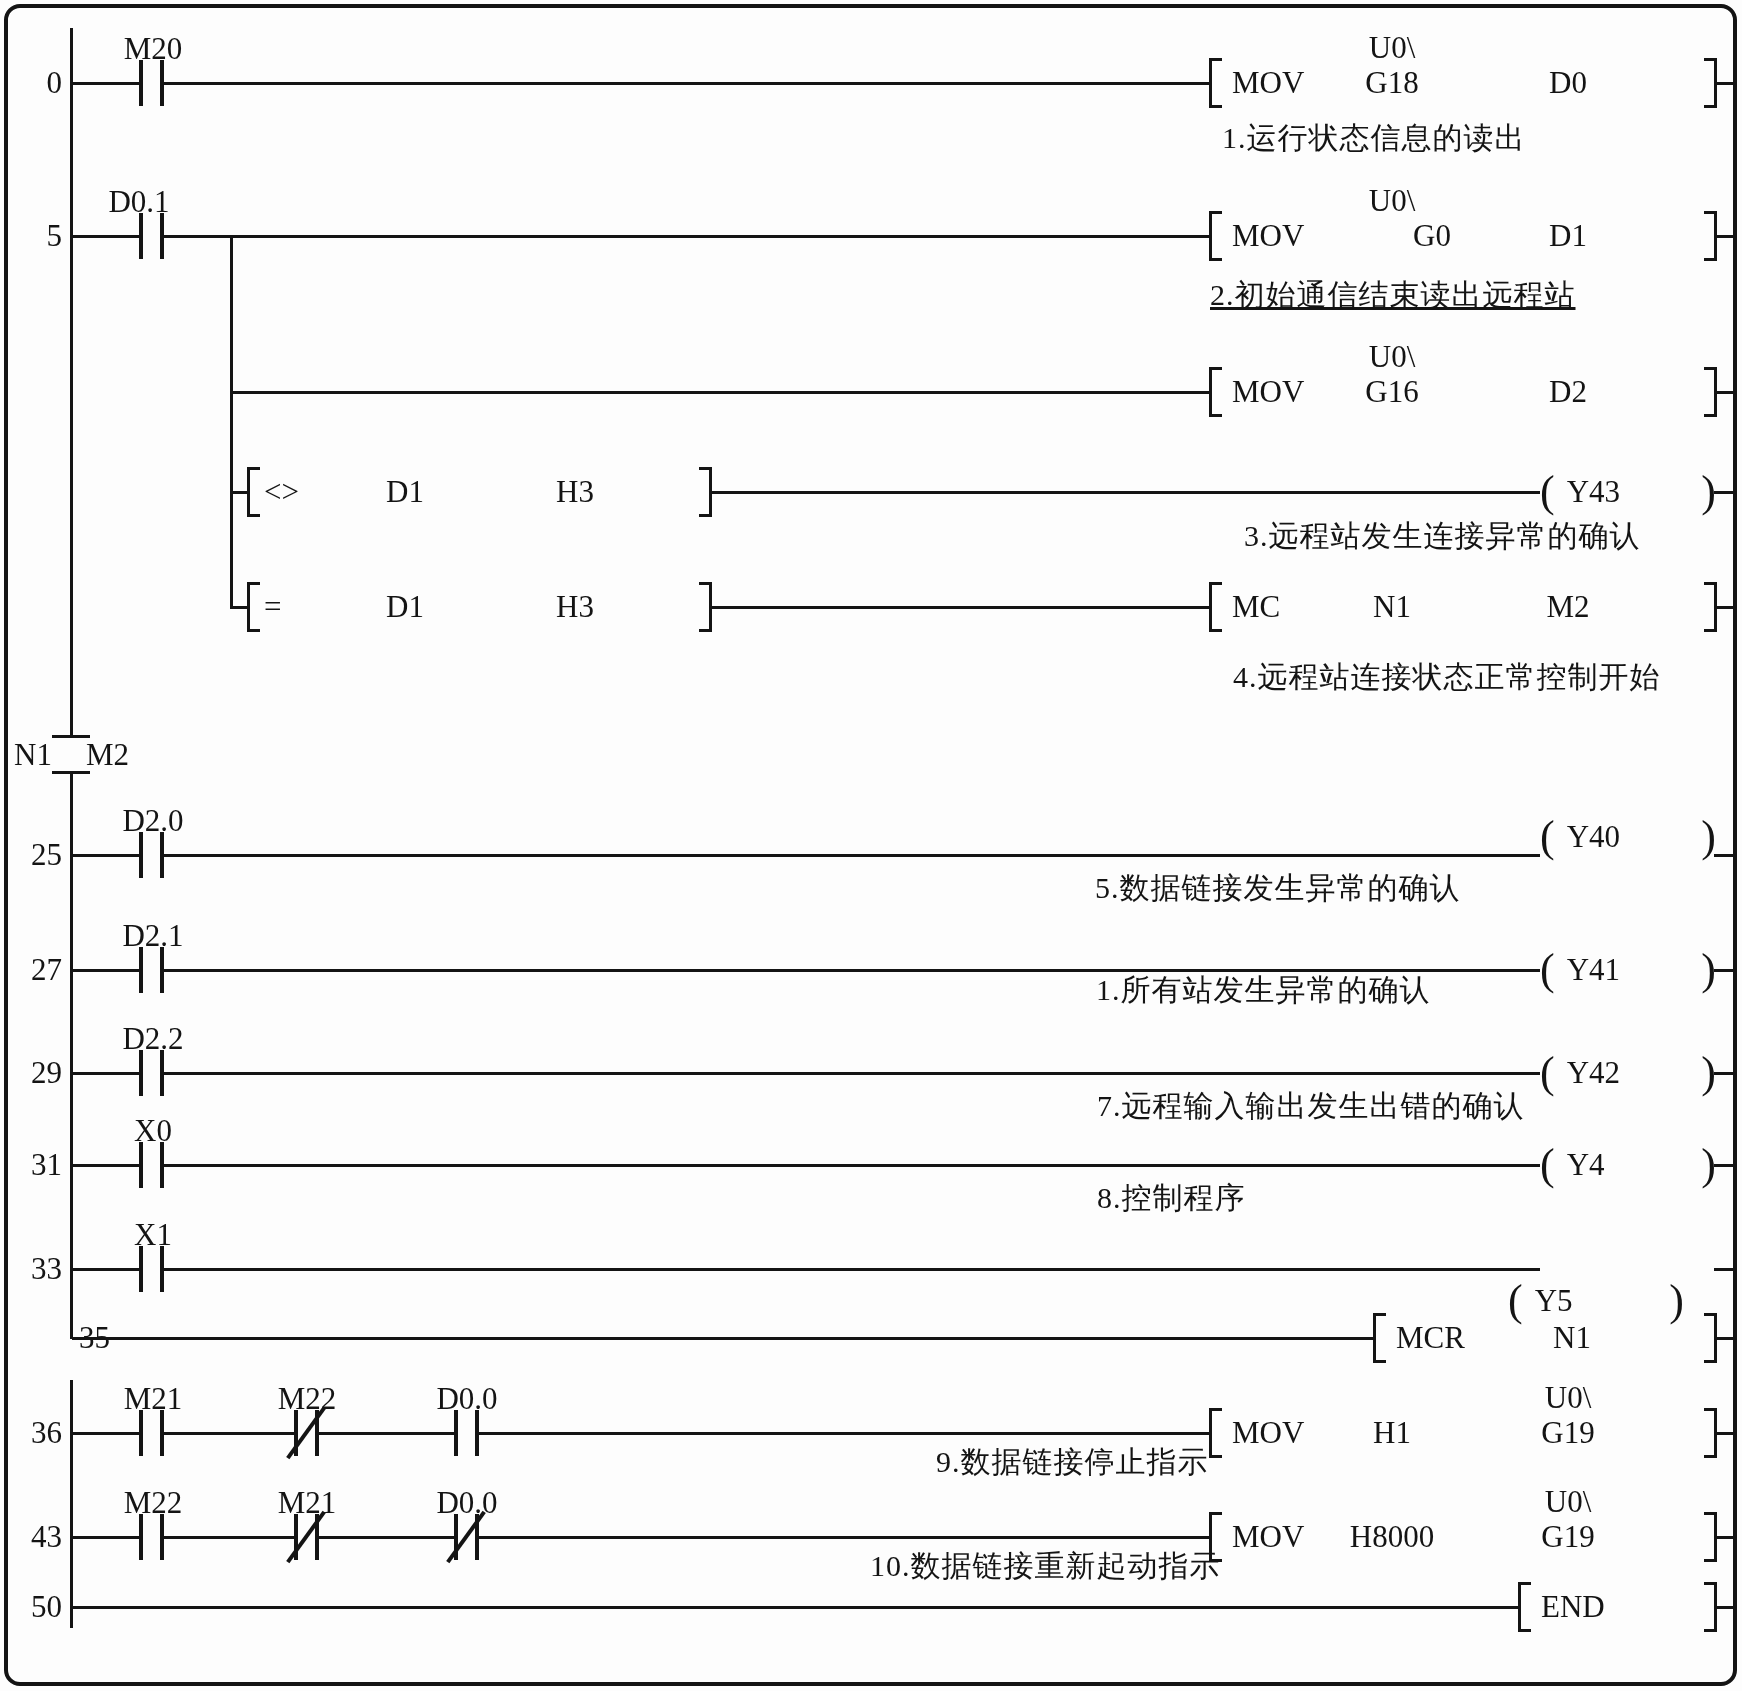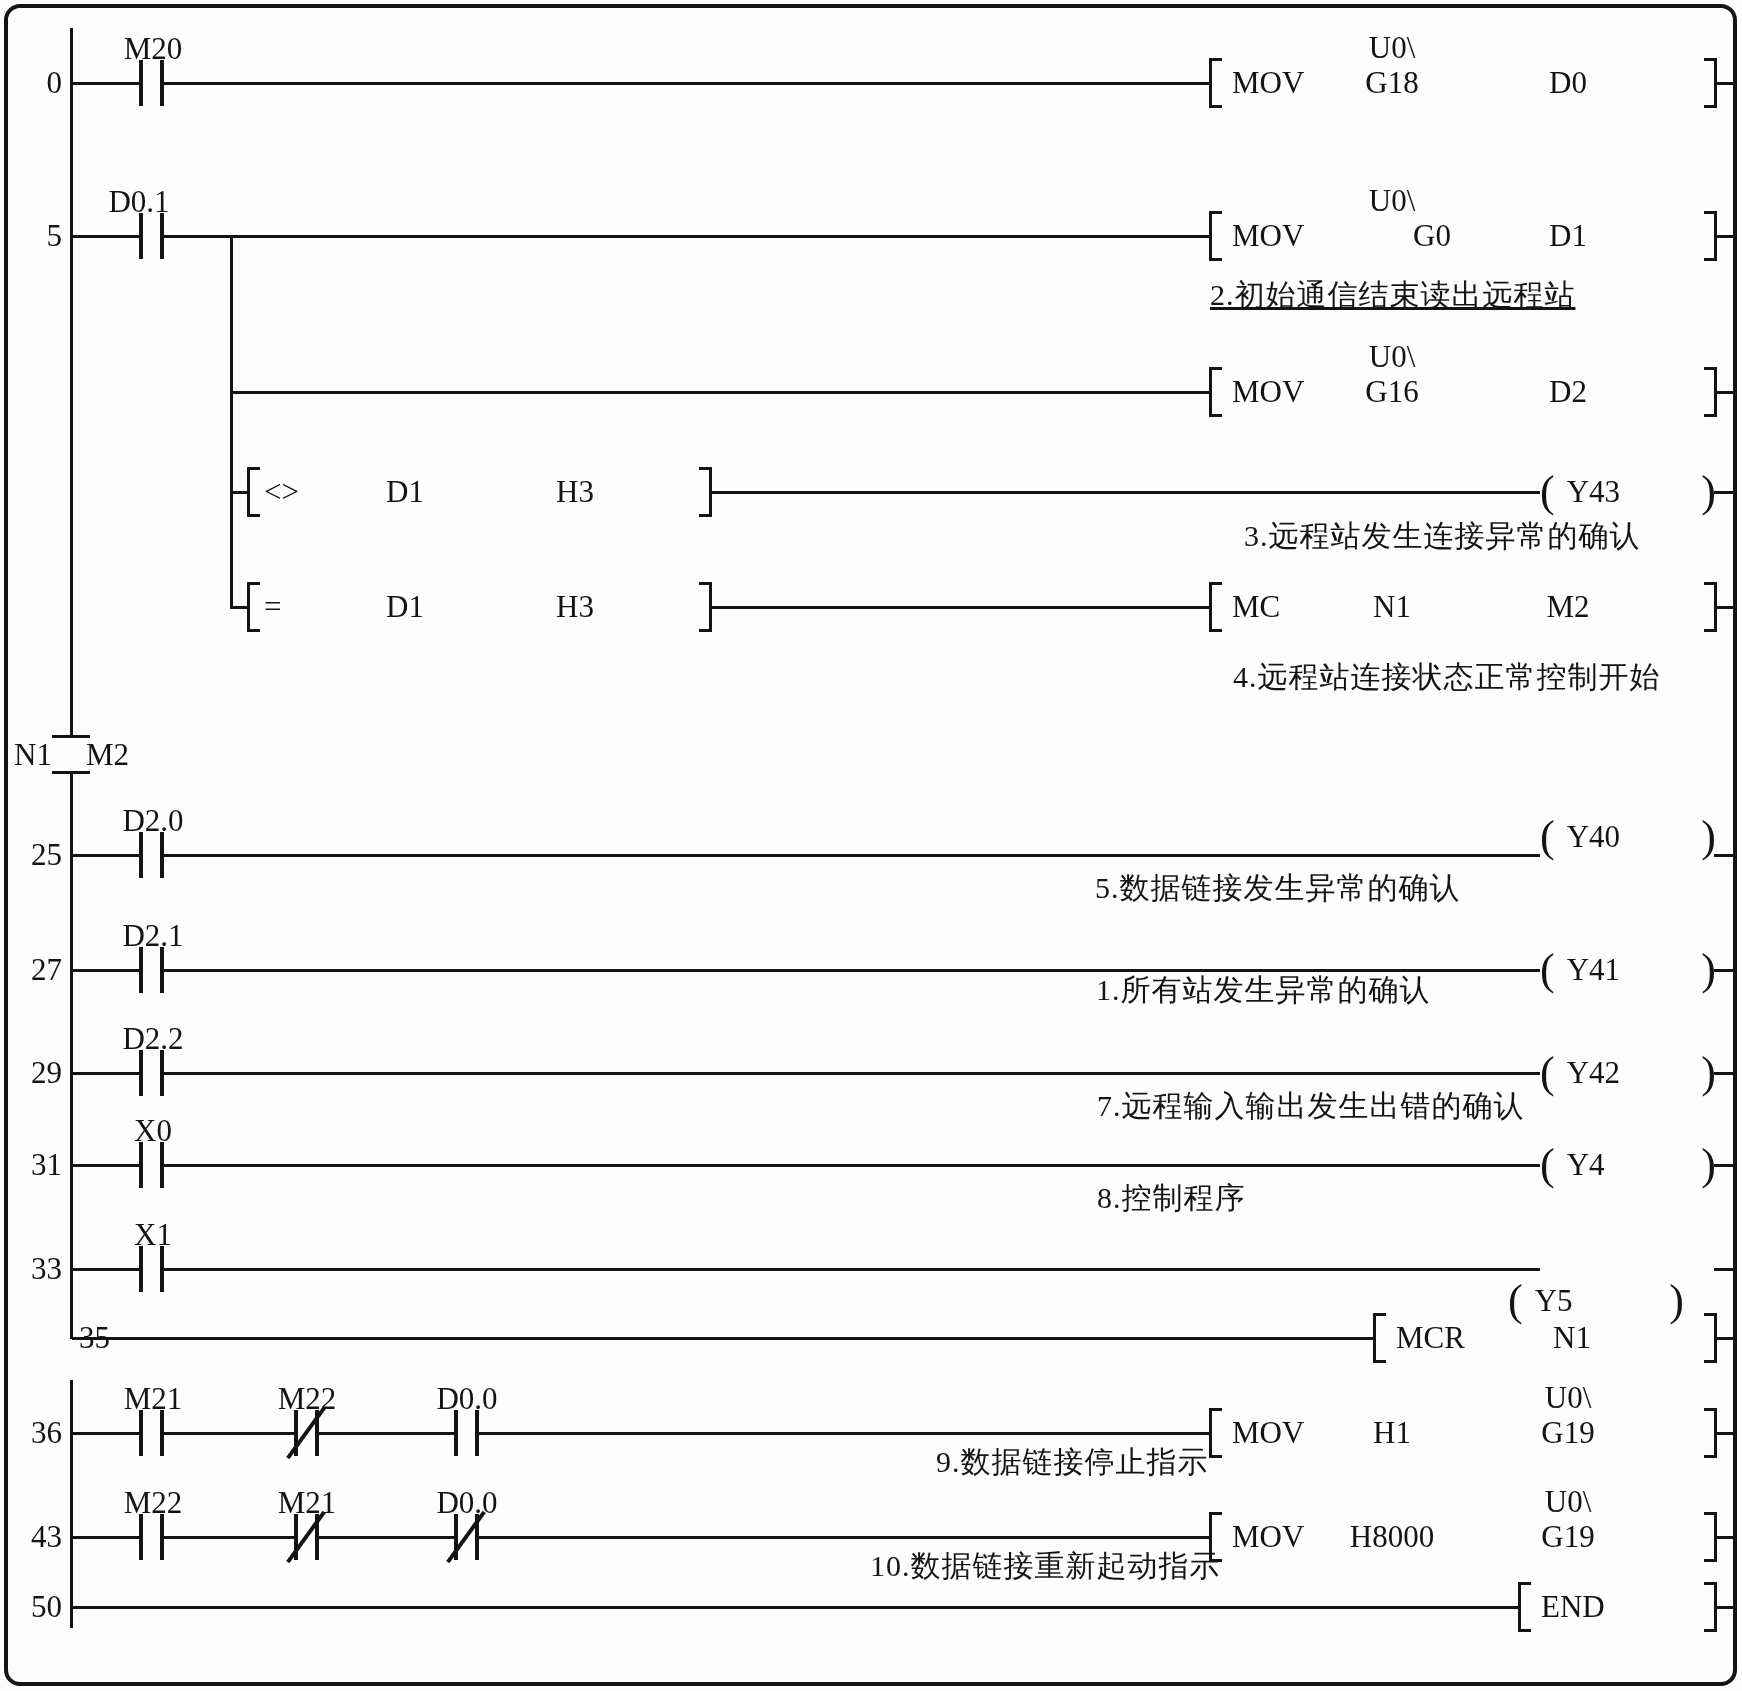--- a/index.html
+++ b/index.html
@@ -41,20 +41,21 @@
   <div class="hl" style="left:1717px;top:82px;width:17px;"></div>
   <div class="bar" style="left:139px;top:60px;"></div>
   <div class="bar" style="left:160px;top:60px;"></div>
   <div class="txt ctr" style="left:153px;top:29px;">M20</div>
   <div class="lbrk" style="left:1209px;top:58px;"></div>
   <div class="txt" style="left:1232px;top:63px;">MOV</div>
   <div class="txt ctr" style="left:1392px;top:28px;">U0\</div>
   <div class="txt ctr" style="left:1392px;top:63px;">G18</div>
   <div class="txt ctr" style="left:1568px;top:63px;">D0</div>
   <div class="rbrk" style="left:1704px;top:58px;"></div>
+  <div class="cmt" style="left:1222px;top:117px;">1.运行状态信息的读出</div>
 
   <div class="num" style="top:216px;">5</div>
   <div class="hl" style="left:72px;top:235px;width:68px;"></div>
   <div class="hl" style="left:163px;top:235px;width:1046px;"></div>
   <div class="hl" style="left:1717px;top:235px;width:17px;"></div>
   <div class="bar" style="left:139px;top:213px;"></div>
   <div class="bar" style="left:160px;top:213px;"></div>
   <div class="txt ctr" style="left:139px;top:182px;">D0.1</div>
   <div class="vl" style="left:230px;top:235px;height:374px;"></div>
   <div class="lbrk" style="left:1209px;top:211px;"></div>

